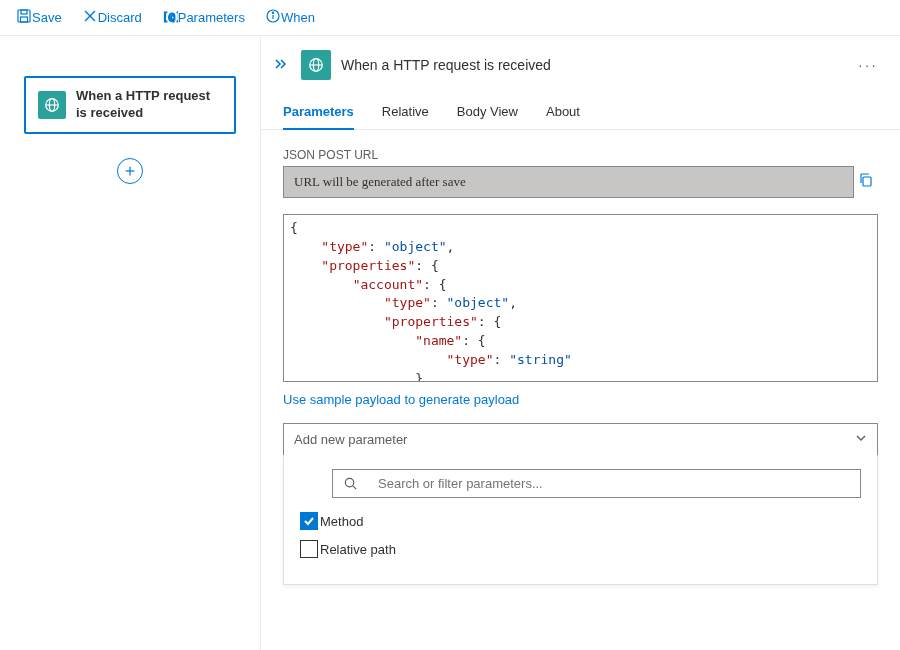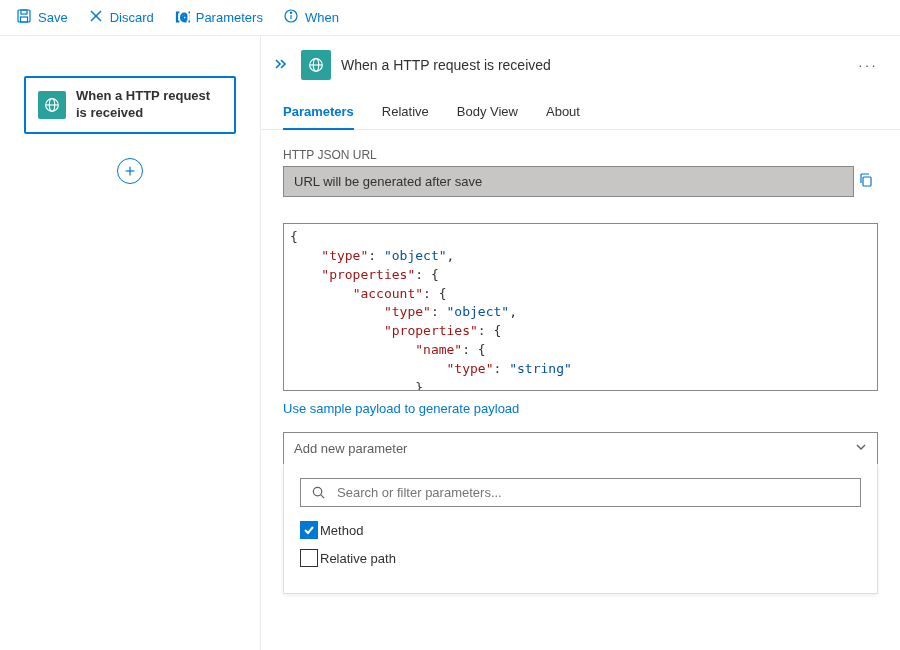--- a/index.html
+++ b/index.html
@@ -1,18 +1,18 @@
 <!DOCTYPE html>
 <html><head>
 <meta charset="utf-8">
 <style>
   * { box-sizing: border-box; margin: 0; padding: 0; }
   body { font-family: "Segoe UI", -apple-system, sans-serif; font-size: 13px; color: #323130; background: #fff; width: 900px; height: 650px; overflow: hidden; }
   .toolbar { display: flex; align-items: center; height: 36px; padding: 0 8px; border-bottom: 1px solid #edebe9; gap: 4px; }
-  .tb-btn { display: flex; align-items: center; gap: 6px; padding: 4px 8px; color: #0078d4; cursor: pointer; font-size: 13px; border: none; background: none; }
+  .tb-btn { display: flex; align-items: center; padding: 4px 8px; color: #0078d4; cursor: pointer; font-size: 13px; border: none; background: none; }
   .tb-btn svg { width: 16px; height: 16px; }
   .workspace { display: flex; height: calc(100% - 36px); }
   .canvas { width: 260px; padding: 40px 24px; position: relative; }
   .trigger-card { border: 2px solid #0078d4; border-radius: 2px; background: #fff; display: flex; align-items: center; padding: 10px 12px; gap: 10px; cursor: pointer; }
   .trigger-icon { width: 28px; height: 28px; background: #2aa19a; border-radius: 2px; display: flex; align-items: center; justify-content: center; flex-shrink: 0; }
   .trigger-icon svg { width: 18px; height: 18px; }
   .trigger-label { font-weight: 600; font-size: 13px; line-height: 1.3; color: #323130; }
   .add-step { width: 26px; height: 26px; border: 1px solid #0078d4; border-radius: 50%; display: flex; align-items: center; justify-content: center; margin: 24px auto 0; cursor: pointer; color: #0078d4; background: #fff; }
   .panel { flex: 1; border-left: 1px solid #edebe9; display: flex; flex-direction: column; overflow: hidden; }
   .panel-head { display: flex; align-items: center; padding: 14px 18px 10px 10px; gap: 10px; }
@@ -21,32 +21,32 @@
   .panel-title-icon { width: 30px; height: 30px; background: #2aa19a; border-radius: 2px; display: flex; align-items: center; justify-content: center; }
   .panel-title-icon svg { width: 18px; height: 18px; }
   .panel-title { font-size: 14px; font-weight: 400; flex: 1; }
   .panel-more { color: #605e5c; cursor: pointer; padding: 4px; letter-spacing: 2px; font-size: 14px; }
   .tabs { display: flex; gap: 28px; padding: 0 22px; border-bottom: 1px solid #edebe9; margin-top: 6px; }
   .tab { padding: 8px 0 10px; cursor: pointer; color: #323130; font-size: 13px; position: relative; }
   .tab.active { color: #0078d4; font-weight: 600; }
   .tab.active::after { content: ""; position: absolute; left: 0; right: 0; bottom: -1px; height: 2px; background: #0078d4; }
   .panel-body { padding: 14px 22px 20px; overflow-y: auto; flex: 1; }
   .field-label { font-size: 12px; color: #605e5c; margin-bottom: 4px; margin-top: 4px; }
-  .url-row { display: flex; align-items: center; gap: 0; margin-bottom: 26px; }
+  .url-row { display: flex; align-items: center; gap: 0; margin-bottom: 16px; font-family: Liberation Serif, serif; }
   .url-box { flex: 1; background: #c8c6c4; color: #323130; padding: 7px 10px; border: 1px solid #8a8886; font-size: 13px; }
   .copy-btn { color: #0078d4; cursor: pointer; padding: 4px; }
   .copy-btn svg { width: 16px; height: 16px; }
   .schema-box { width: 100%; height: 168px; border: 1px solid #8a8886; font-family: Consolas, monospace; font-size: 13px; padding: 4px 6px; resize: none; line-height: 1.45; overflow-y: scroll; white-space: pre; }
   .tok-key { color: #a31515; }
   .tok-str { color: #0451a5; }
   .link { color: #0078d4; font-size: 13px; cursor: pointer; display: inline-block; margin: 10px 0 16px; }
   .param-dd { border: 1px solid #8a8886; padding: 8px 10px; display: flex; justify-content: space-between; cursor: pointer; font-size: 13px; color: #605e5c; }
   .param-dd svg { width: 12px; height: 12px; }
   .param-pop { border-left: 1px solid #e1dfdd; border-right: 1px solid #e1dfdd; border-bottom: 1px solid #e1dfdd; padding: 14px 16px 16px; background: #fff; box-shadow: 0 2px 4px rgba(0,0,0,0.06); margin-top: -1px; }
-  .search-row { border: 1px solid #8a8886; padding: 6px 10px; display: flex; align-items: flex-end; gap: 11px; margin-bottom: 14px; }
+  .search-row { border: 1px solid #8a8886; padding: 6px 10px; display: flex; align-items: flex-end; gap: 20px; margin-bottom: 14px; margin-left: 32px; }
   .search-row svg { width: 15px; height: 15px; color: #605e5c; }
   .search-input { border: none; outline: none; flex: 1; font-size: 13px; color: #323130; }
   .chk-row { display: flex; align-items: center; gap: 2px; margin: 10px 0; cursor: pointer; }
   .chk { width: 18px; height: 18px; border: 1px solid #323130; display: flex; align-items: center; justify-content: center; }
   .chk.checked { background: #0078d4; border-color: #0078d4; }
   .chk.checked svg { width: 12px; height: 12px; }
 </style>
 </head>
 <body>
 
@@ -122,21 +122,21 @@
     </div>
 
     <div class="tabs">
       <div class="tab active">Parameters</div>
       <div class="tab">Relative</div>
       <div class="tab">Body View</div>
       <div class="tab">About</div>
     </div>
 
     <div class="panel-body">
-      <div class="field-label">HTTP JSON URL</div>
+      <div class="field-label">JSON POST URL</div>
       <div class="url-row">
         <div class="url-box">URL will be generated after save</div>
         <div class="copy-btn">
           <svg viewBox="0 0 16 16" fill="none" stroke="#0078d4" stroke-width="1.2">
               <rect x="5" y="5" width="8" height="9" rx="1"></rect>
               <path d="M3 11 V3 a1 1 0 0 1 1-1 h7"></path>
             </svg>
         </div>
       </div>
 

